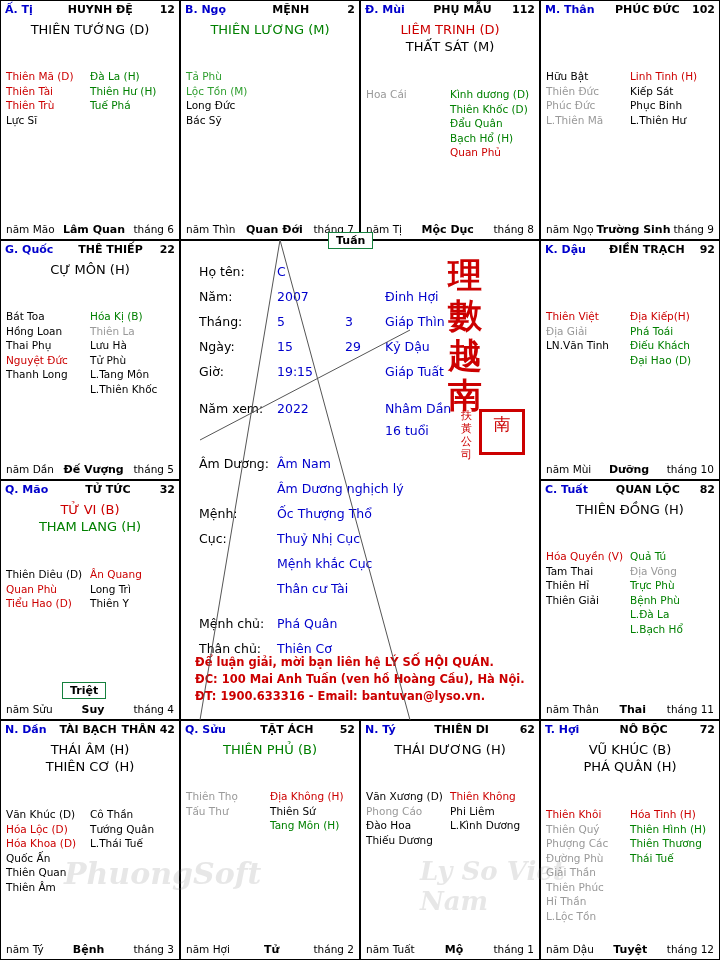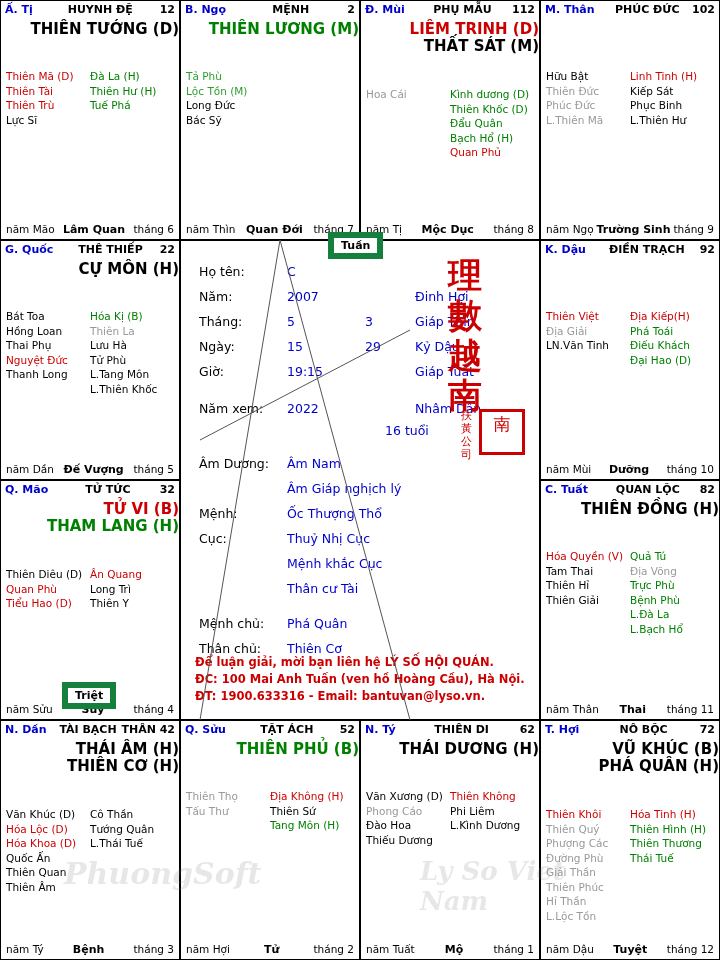--- a/index.html
+++ b/index.html
@@ -51,23 +51,23 @@
     padding: 0 4px;
     box-sizing: border-box;
   }
   .pal-chi { color: #0000cc; }
   .pal-name { color: #000; margin-left: 8px; flex: 1; text-align: center; }
   .pal-num { color: #000; }
   
   .main-stars {
     position: absolute;
     top: 20px; left: 0; right: 0;
-    text-align: right;
-    font-size: 15px;
-    font-weight: bold;
+    text-align: center;
+    font-size: 13px;
+    font-weight: normal;
     line-height: 17px;
   }
   .ms-red { color: #cc0000; }
   .ms-green { color: #008000; }
   .ms-black { color: #000000; }
   
   .star-cols {
     position: absolute;
     top: 68px; left: 0; right: 0;
     display: flex;
@@ -102,21 +102,20 @@
     position: absolute;
     top: 18px;
     left: 18px;
     font-size: 12.5px;
     line-height: 25px;
     color: #0000cc;
   }
   .info-row {
     display: flex;
     align-items: baseline;
-    gap: 10px;
   }
   .info-label {
     width: 78px;
     color: #000000;
     font-weight: normal;
   }
   .info-v1 { width: 68px; color: #0000cc; }
   .info-v2 { width: 40px; color: #0000cc; }
   .info-v3 { color: #0000cc; }
   .info-wide { color: #0000cc; }
@@ -171,21 +170,21 @@
     right: 10px;
     bottom: 14px;
     color: #cc0000;
     font-size: 11.5px;
     line-height: 17px;
     font-weight: bold;
   }
   .tag {
     position: absolute;
     background: #ffffff;
-    border: 6px solid #15803d;
+    border: 1px solid #15803d;
     font-size: 11px;
     font-weight: bold;
     padding: 1px 7px;
     z-index: 20;
   }
   #tag-tuan { left: 328px; top: 232px; }
   #tag-triet { left: 62px; top: 682px; }
   .lines {
     position: absolute;
     left: 180px; top: 240px;
@@ -406,21 +405,21 @@
           <span class="info-v3">Nhâm Dần</span>
         </div>
         <div class="age-line">16 tuổi</div>
         <div style="height:10px"></div>
         <div class="info-row">
           <span class="info-label">Âm Dương:</span>
           <span class="info-wide">Âm Nam</span>
         </div>
         <div class="info-row">
           <span class="info-label"></span>
-          <span class="info-wide">Âm Giáp nghịch lý</span>
+          <span class="info-wide">Âm Dương nghịch lý</span>
         </div>
         <div class="info-row">
           <span class="info-label">Mệnh:</span>
           <span class="info-wide">Ốc Thượng Thổ</span>
         </div>
         <div class="info-row">
           <span class="info-label">Cục:</span>
           <span class="info-wide">Thuỷ Nhị Cục</span>
         </div>
         <div class="info-row">

